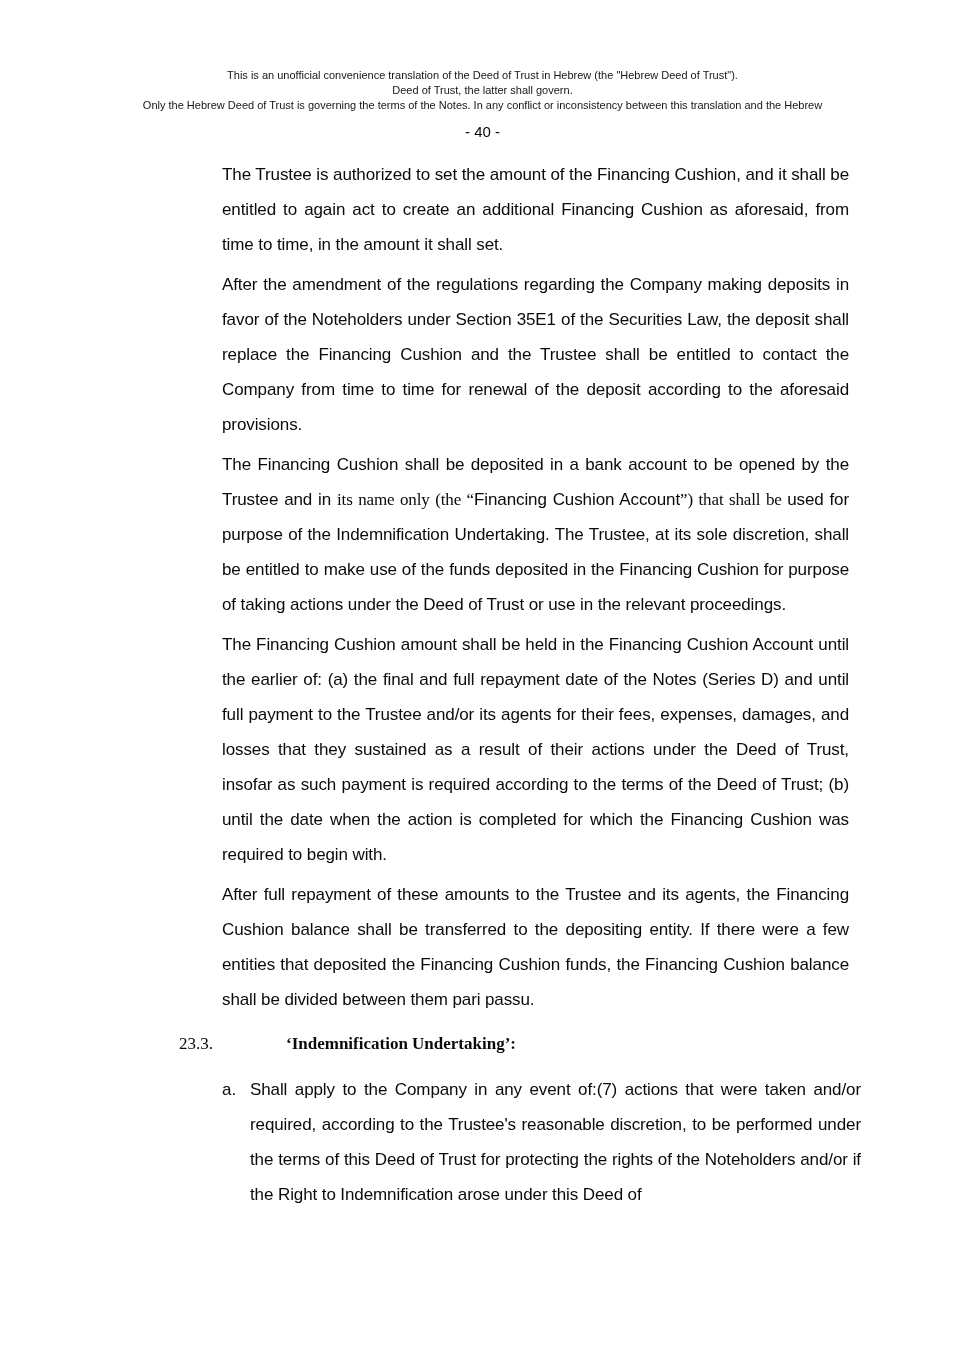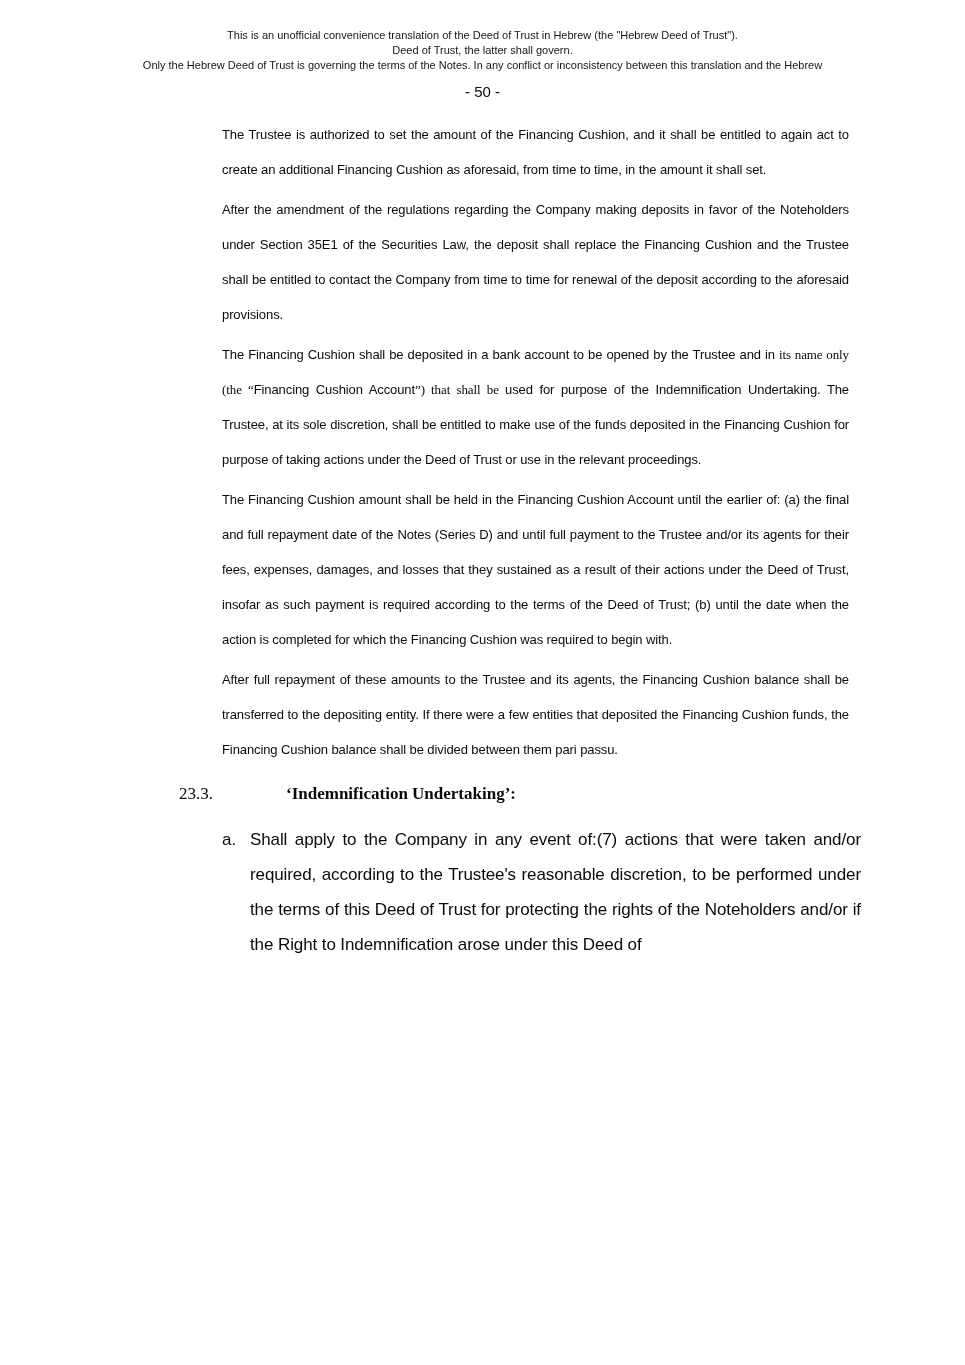--- a/index.html
+++ b/index.html
@@ -7,42 +7,42 @@
     padding: 0;
     background: #ffffff;
   }
   .page {
     position: relative;
     width: 965px;
     height: 1365px;
     background: #ffffff;
     color: #0a0a0a;
     box-sizing: border-box;
-    padding-top: 28px;
+    padding-top: 68px;
     overflow: hidden;
     font-family: "Liberation Sans", sans-serif;
   }
   .disclaimer {
     text-align: center;
     font-size: 11px;
     line-height: 15px;
     color: #161616;
   }
   .pagenum {
     text-align: center;
     font-size: 15px;
     line-height: 18px;
     margin-top: 10px;
   }
   .content {
     margin: 16px 104px 0 222px;
   }
   p.para {
     margin: 0 12px 5px 0;
-    font-size: 13px;
+    font-size: 17px;
     line-height: 35px;
     text-align: justify;
     letter-spacing: -0.1px;
   }
   .serif {
     font-family: Liberation Serif, serif;
   }
   .section-heading {
     display: flex;
     margin: 9px 0 11px -59px;
@@ -82,21 +82,21 @@
 <body>
 
 <div class="page">
 
   <div class="disclaimer">
     <div>This is an unofficial convenience translation of the Deed of Trust in Hebrew (the "Hebrew Deed of Trust").</div>
     <div>Deed of Trust, the latter shall govern.</div>
     <div>Only the Hebrew Deed of Trust is governing the terms of the Notes. In any conflict or inconsistency between this translation and the Hebrew</div>
   </div>
 
-  <div class="pagenum">- 50 -</div>
+  <div class="pagenum">- 40 -</div>
 
   <div class="content">
 
     <p class="para">The Trustee is authorized to set the amount of the Financing Cushion, and it shall be entitled to again act to create an additional Financing Cushion as aforesaid, from time to time, in the amount it shall set.</p>
 
     <p class="para">After the amendment of the regulations regarding the Company making deposits in favor of the Noteholders under Section 35E1 of the Securities Law, the deposit shall replace the Financing Cushion and the Trustee shall be entitled to contact the Company from time to time for renewal of the deposit according to the aforesaid provisions.</p>
 
     <p class="para"><span>The Financing Cushion shall be deposited in a bank account to be opened by the Trustee and in </span><span class="serif">its name only (the “</span><span>Financing Cushion Account</span><span class="serif">”) that shall be </span><span>used for purpose of the Indemnification Undertaking. The Trustee, at its sole discretion, shall be entitled to make use of the funds deposited in the Financing Cushion for purpose of taking actions under the Deed of Trust or use in the relevant proceedings.</span></p>
 
     <p class="para">The Financing Cushion amount shall be held in the Financing Cushion Account until the earlier of: (a) the final and full repayment date of the Notes (Series D) and until full payment to the Trustee and/or its agents for their fees, expenses, damages, and losses that they sustained as a result of their actions under the Deed of Trust, insofar as such payment is required according to the terms of the Deed of Trust; (b) until the date when the action is completed for which the Financing Cushion was required to begin with.</p>

